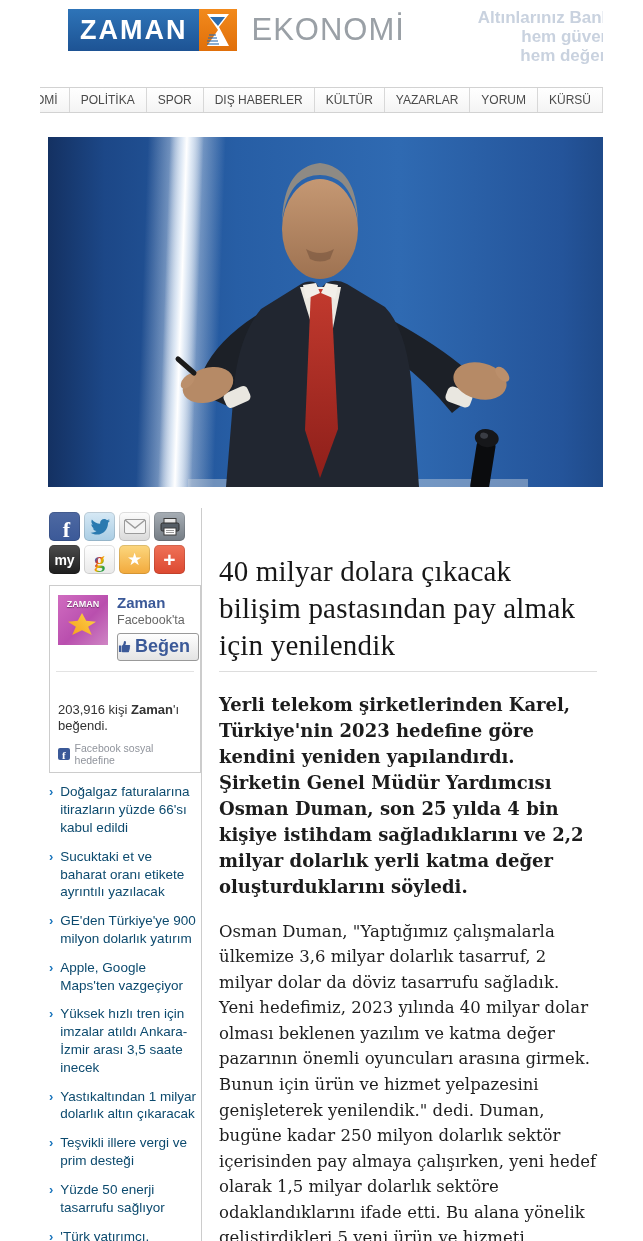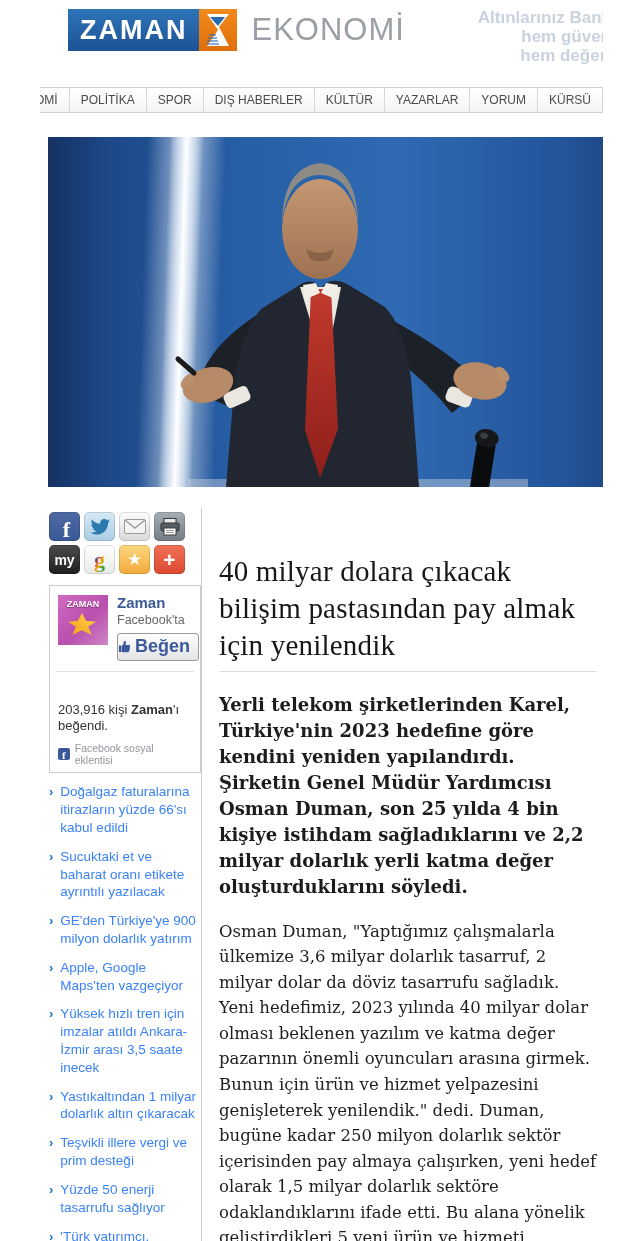--- a/index.html
+++ b/index.html
@@ -78,21 +78,21 @@
   }
   .fbw-div { border-top:1px solid #e3e3e3; margin:10px -2px 7px -2px; }
   .fbw-likes { font-size:13px; color:#333; line-height:1.3;margin-top:30px; }
   .fbw-foot { display:flex; align-items:center; gap:5px; margin-top:7px; color:#90949c; font-size:10.5px; }
   .fbw-f-ic { width:12px; height:12px; background:#3b5998; color:#fff; font-family:"Liberation Serif",serif; font-weight:bold; font-size:11px; display:flex; align-items:flex-end; justify-content:center; line-height:10px; border-radius:2px; overflow:hidden; }
   
   .sb-title { margin-top:17px; color:#33475f; font-weight:bold; font-size:13.5px; line-height:1.35; }
   .sb-list { list-style:none; margin-top:10px; }
   .sb-list li { display:flex; gap:7px; margin-bottom:11px; }
   .sb-arrow { color:#1a75bc; font-weight:bold; font-size:13px; line-height:1.4; }
-  .sb-list a { color:#3b82f6; font-size:13.5px; line-height:1.32; text-decoration:none; cursor:pointer; }
+  .sb-list a { color:#0c4a6e; font-size:13.5px; line-height:1.32; text-decoration:none; cursor:pointer; }
   
   .art-title {
     font-family:Liberation Serif, serif; font-weight:500;
     font-size:29px; line-height:1.28; color:#171717; letter-spacing:.2px;margin-top:45px;
   }
   .byline-row { display:flex; align-items:flex-end; margin-top:16px; }
   .byline { color:#9a9a9a; font-size:11px; letter-spacing:.4px; }
   .byline .sep { margin:0 6px; }
   .fs-controls { margin-left:auto; display:flex; align-items:flex-end; gap:10px; color:#5a6066; font-family:"DejaVu Serif","Liberation Serif",serif; font-weight:bold; }
   .fs-a { font-size:21px; line-height:.9; cursor:pointer; }
@@ -274,21 +274,21 @@
                   <path d="M1 6 h2.4 v7 H1 Z M4 13 V6.2 C5.3 5.6 6 4.3 6.2 2.6 C6.3 1.6 6.7 1 7.4 1 C8.2 1 8.6 1.7 8.6 2.7 C8.6 3.7 8.3 4.7 7.9 5.4 L12 5.4 C12.7 5.4 13.2 5.9 13.2 6.5 C13.2 7.1 12.8 7.5 12.2 7.6 C12.7 7.8 13 8.1 13 8.6 C13 9.2 12.6 9.5 12 9.7 C12.4 9.9 12.6 10.2 12.6 10.6 C12.6 11.2 12.2 11.5 11.5 11.7 C11.8 11.9 11.9 12.1 11.9 12.4 C11.9 12.9 11.4 13.2 10.7 13.2 L6.6 13.2 C5.6 13.2 4.7 13.1 4 13 Z" fill="#3b5998"></path>
                 </svg>
               <span>Beğen</span>
             </div>
           </div>
         </div>
         <div class="fbw-div"></div>
         <div class="fbw-likes"><span>203,916 kişi </span><b>Zaman</b><span>'ı beğendi.</span></div>
         <div class="fbw-foot">
           <span class="fbw-f-ic">f</span>
-          <span>Facebook sosyal eklentisi</span>
+          <span>Facebook sosyal hedefine</span>
         </div>
       </div>
 
 
       <ul class="sb-list">
         <li>
             <span class="sb-arrow">›</span>
             <a>Doğalgaz faturalarına itirazların yüzde 66'sı kabul edildi</a>
           </li>
         <li>

